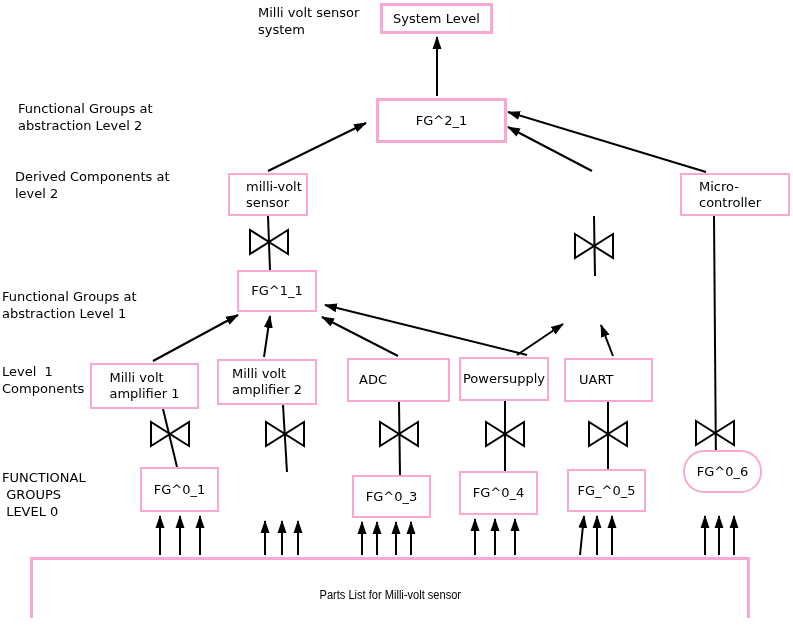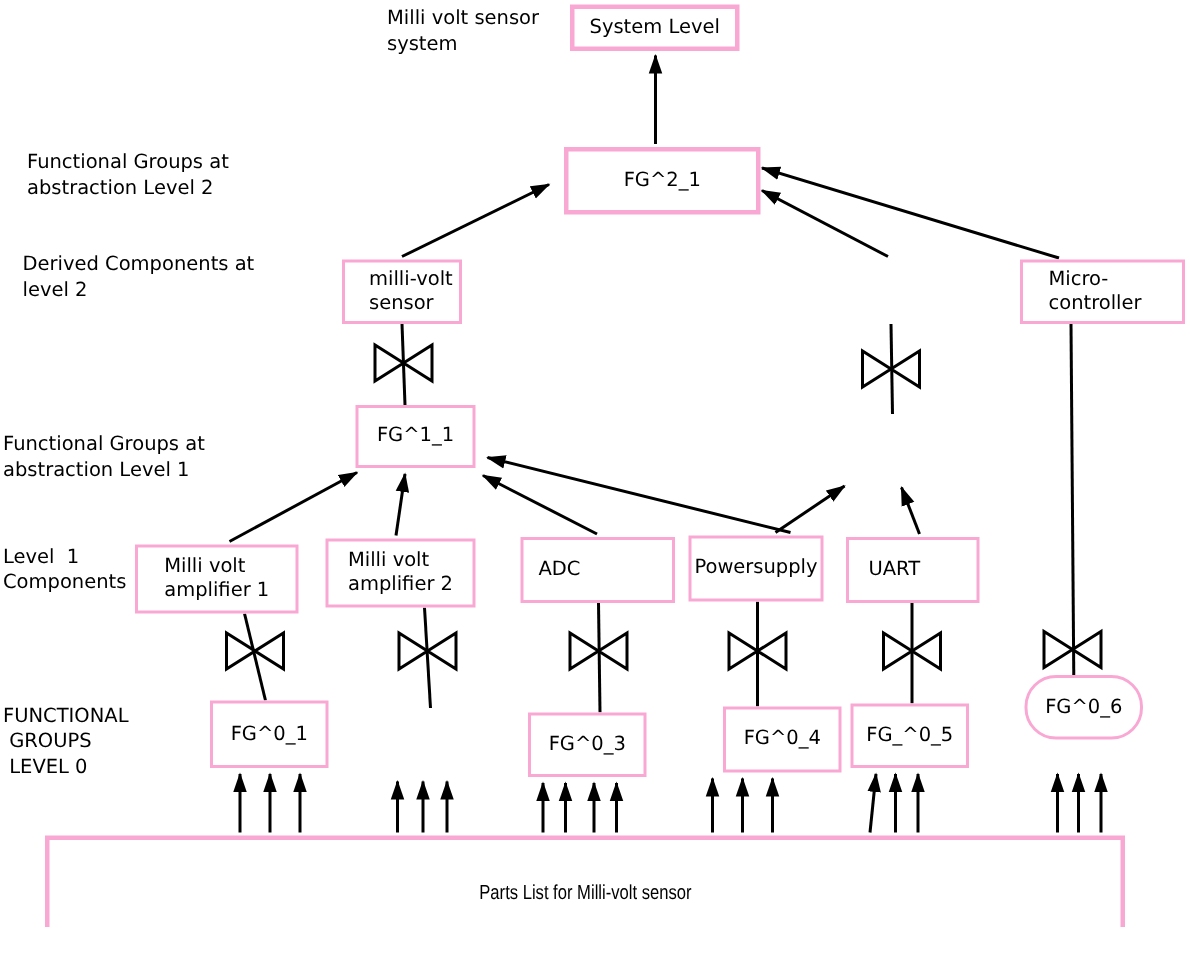--- a/index.html
+++ b/index.html
@@ -182,21 +182,21 @@
 
   <div class="box" style="left:140px; top:467px; width:79px; height:45px;">
     <span>FG^0_1</span>
   </div>
 
 
   <div class="box" style="left:352px; top:475px; width:79px; height:43px;">
     <span>FG^0_3</span>
   </div>
 
-  <div class="box" style="left:482px; top:471px; width:79px; height:44px;">
+  <div class="box" style="left:459px; top:471px; width:79px; height:44px;">
     <span>FG^0_4</span>
   </div>
 
   <div class="box" style="left:567px; top:469px; width:79px; height:43px;">
     <span>FG_^0_5</span>
   </div>
 
   <div class="box" style="left:683px; top:450px; width:79px; height:43px;border-radius:21px;">
     <span>FG^0_6</span>
   </div>

